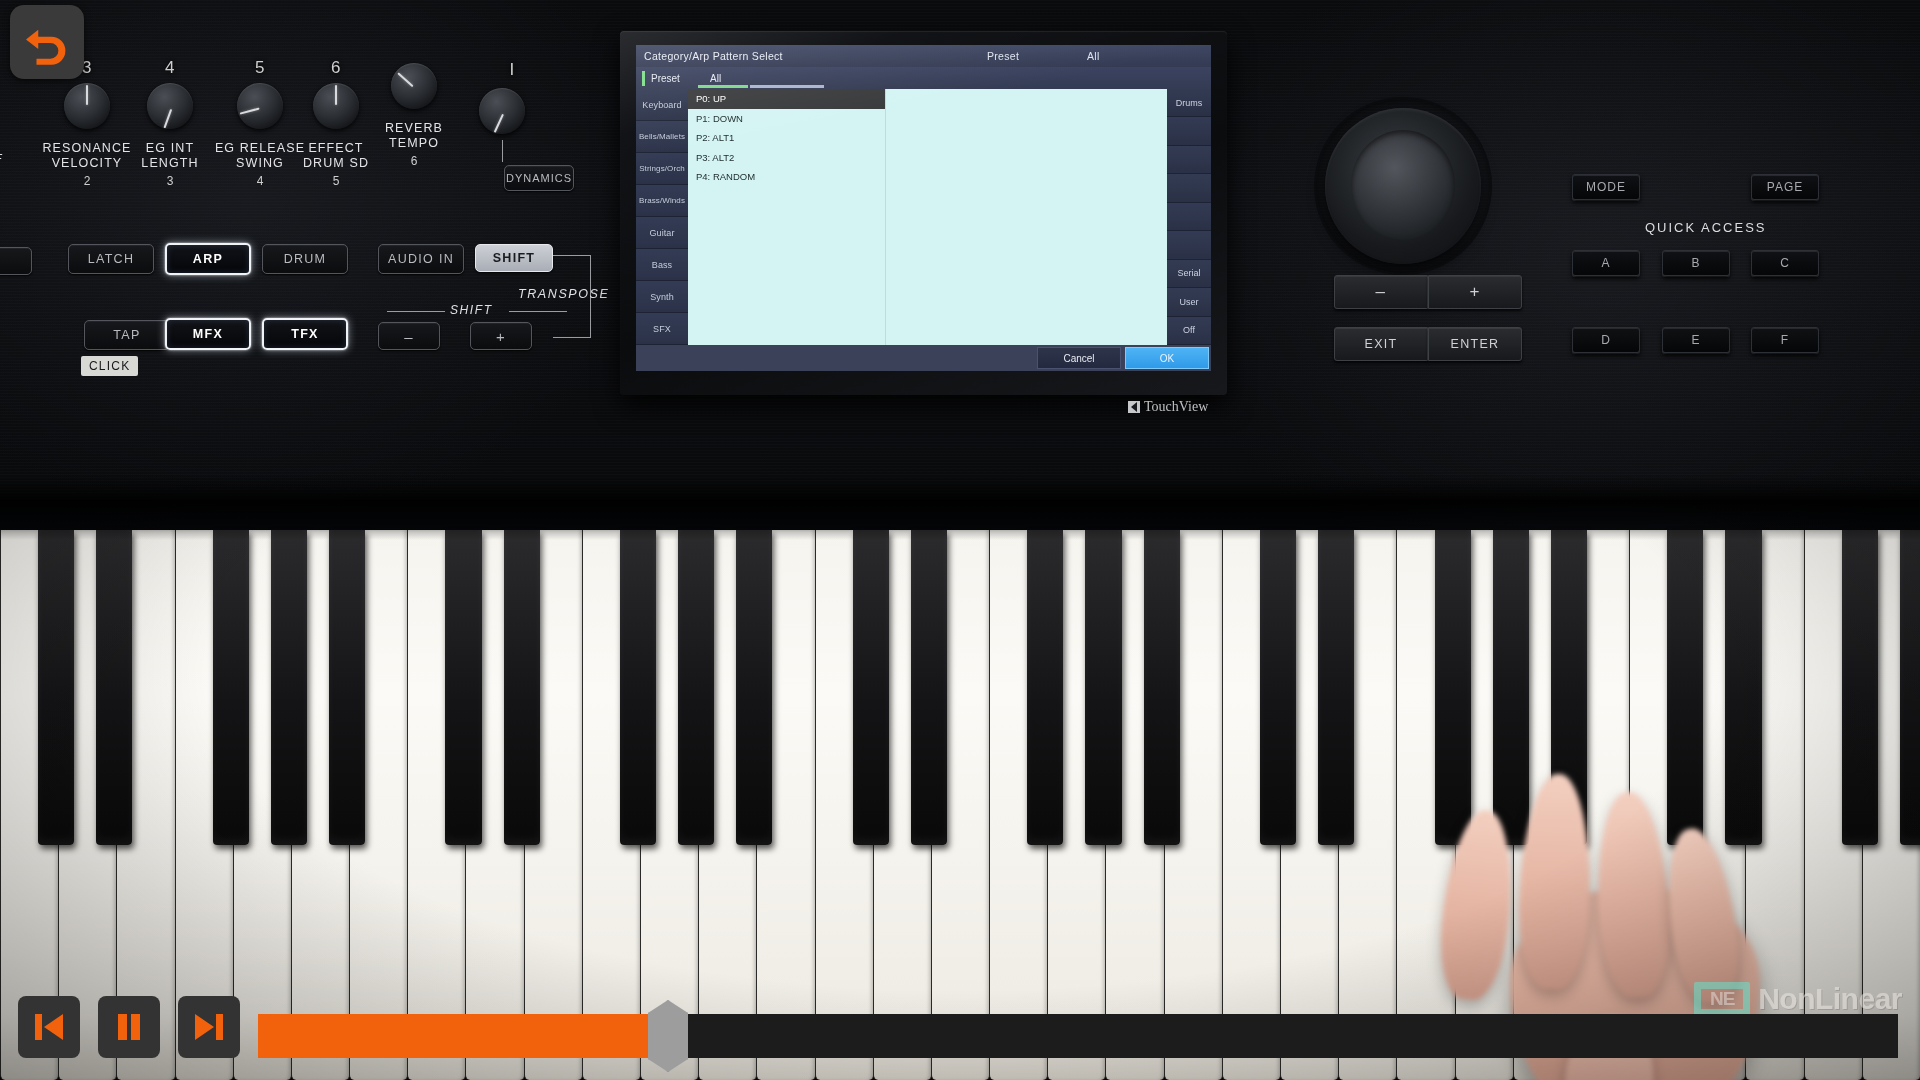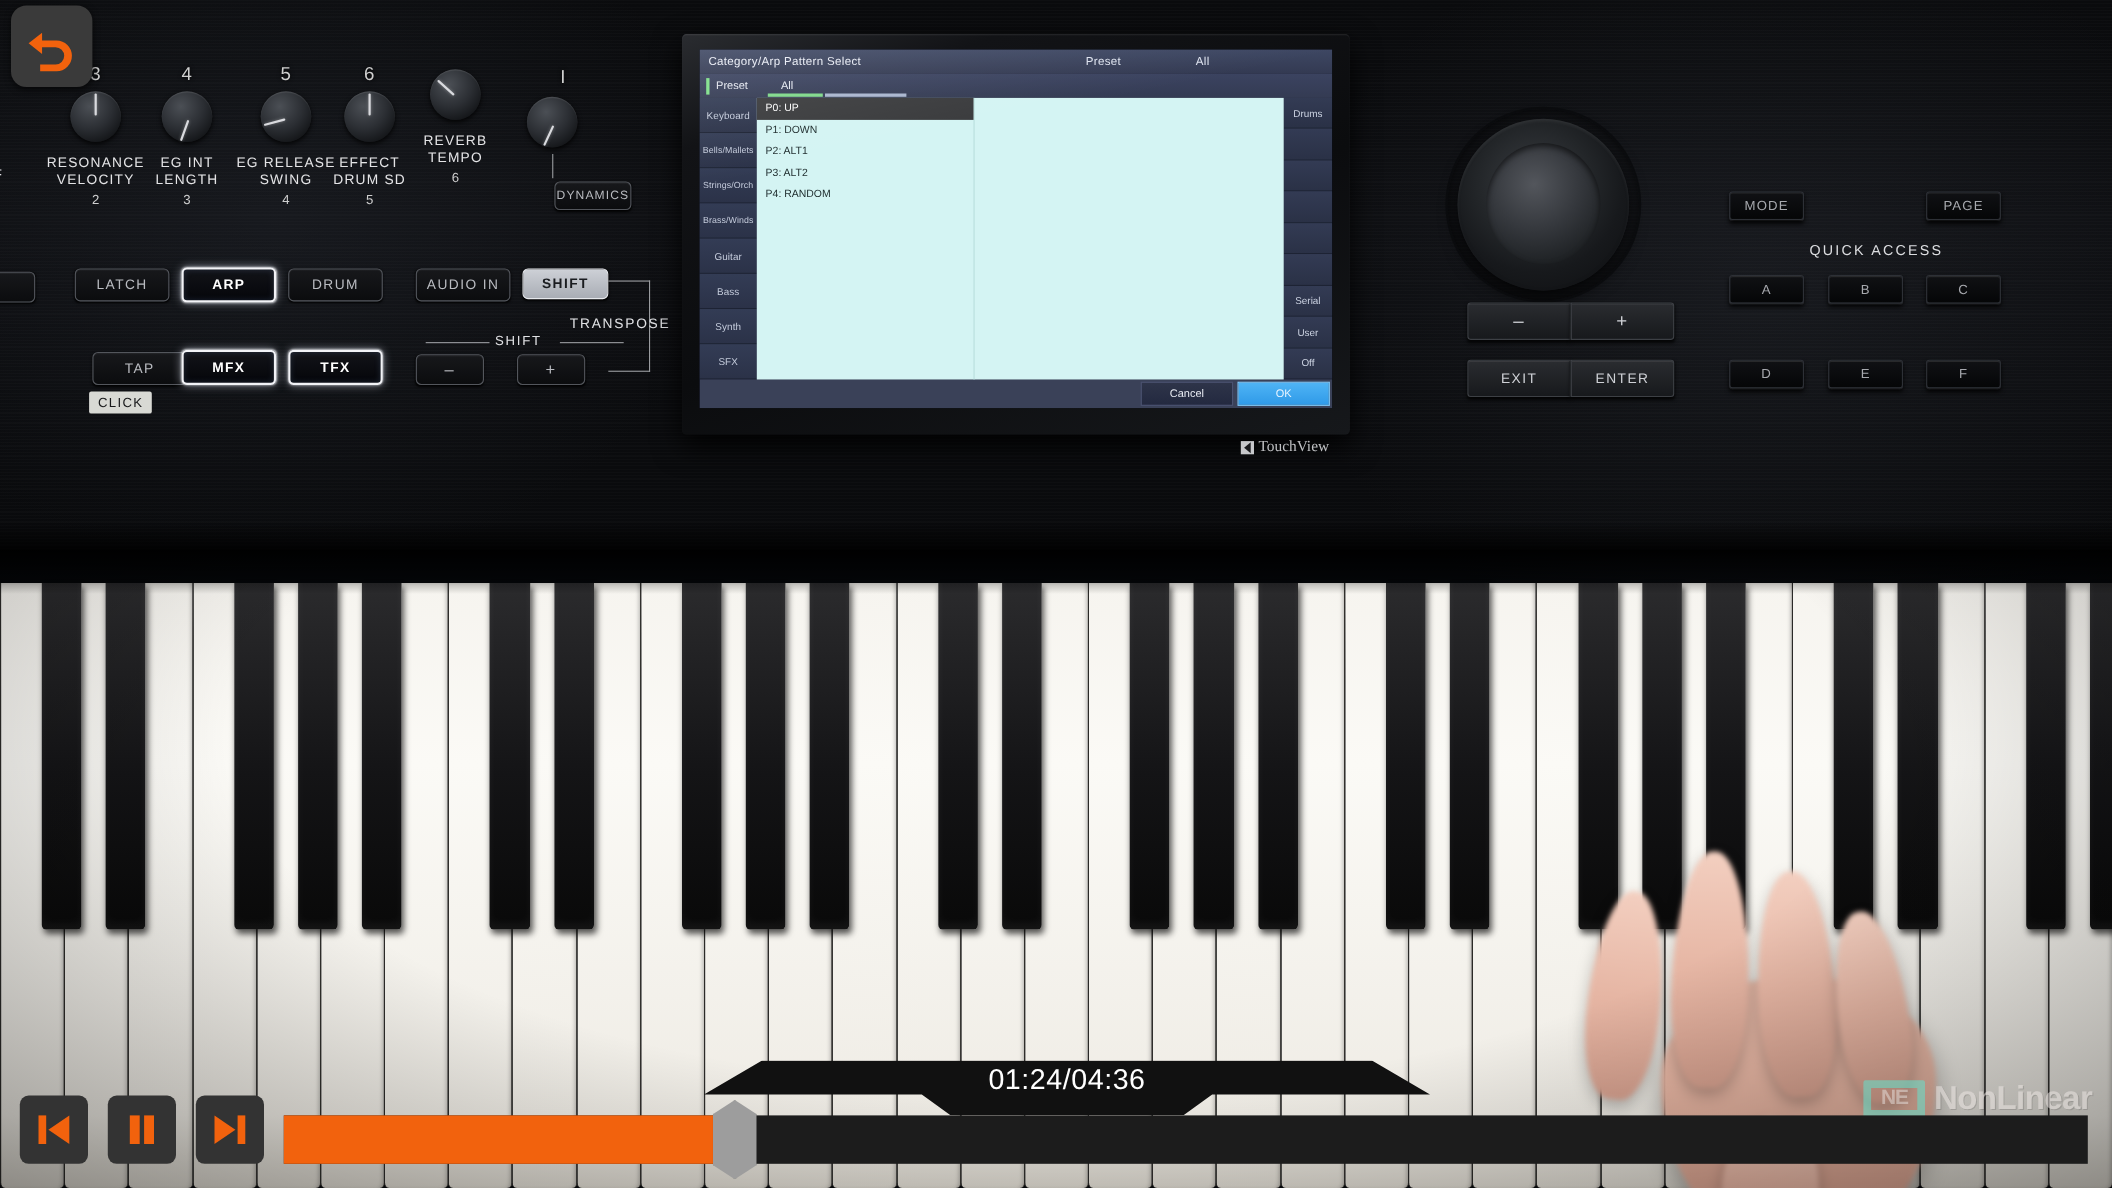--- a/index.html
+++ b/index.html
@@ -76,21 +76,21 @@
   }
   .pbtn.shifted {
     color:#1a1c20; font-weight:bold;
     background: linear-gradient(180deg, #cdd0d6, #a9adb5);
     border:1px solid #e6e8ec;
   }
   .tag {
     position:absolute; background:#d8d9d4; color:#17181a;
     font-size:12px; letter-spacing:1.2px; padding:3px 8px; border-radius:2px;
   }
-  .plabel { position:absolute; color:#e0e1e4; font-size:12.5px; letter-spacing:1.6px; }
+  .plabel { position:absolute; color:#e0e1e4; font-size:12.5px; letter-spacing:1.6px;font-style:italic; }
   .pline { position:absolute; background:#9a9ca0; }
 
   
   .wheel {
     position:absolute;
     width:156px; height:156px; border-radius:50%;
     background: radial-gradient(circle at 45% 38%, #3a3d42 0%, #232629 40%, #17191c 62%, #0d0e10 100%);
     box-shadow: 0 6px 16px rgba(0,0,0,.9), inset 0 2px 3px rgba(255,255,255,.07);
   }
   .wheel::after {
@@ -577,23 +577,20 @@
         <rect x="27" y="7" width="7" height="26" fill="#f2620d"></rect>
       </svg>
     </div>
 
     <div class="seekwrap">
       <div class="seek-track"></div>
       <div class="seek-fill" id="seekfill" style="width: 410px; background: rgb(242, 98, 13);"></div>
       <div class="seek-thumb" id="seekthumb" style="left: 390px; background: rgb(157, 157, 157);"></div>
     </div>
 
-    <div class="timebubble">
-      <span>01:24/04:36</span>
-    </div>
   </div>
 
   <div class="wm">
     <span class="wm-box">NE</span>
     <span class="wm-txt">NonLinear</span>
   </div>
 
 </div>
 
 </body></html>

